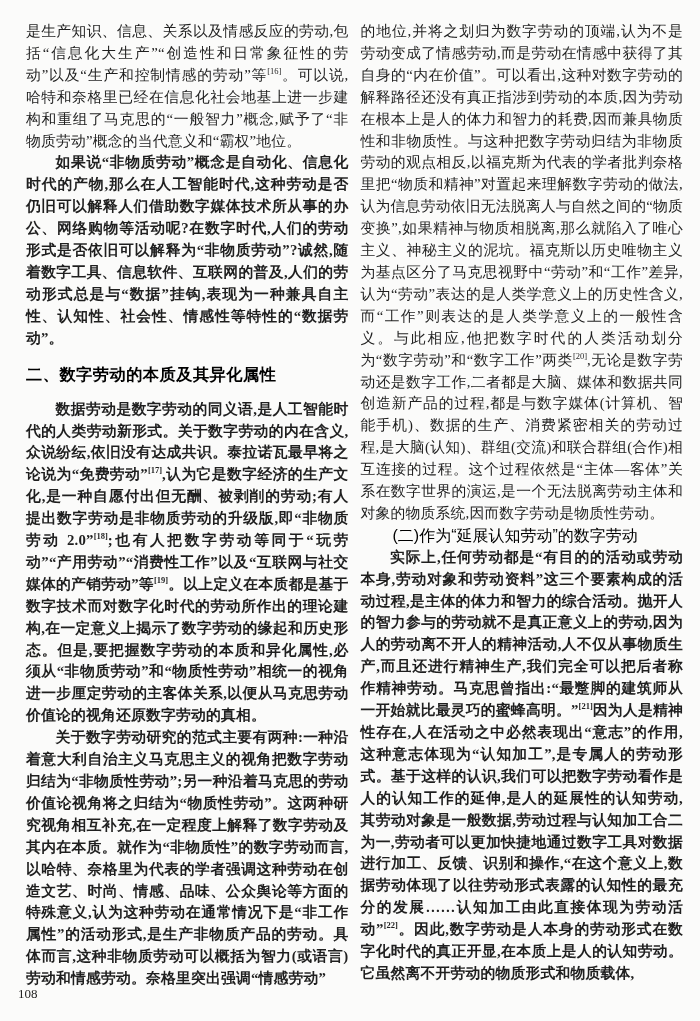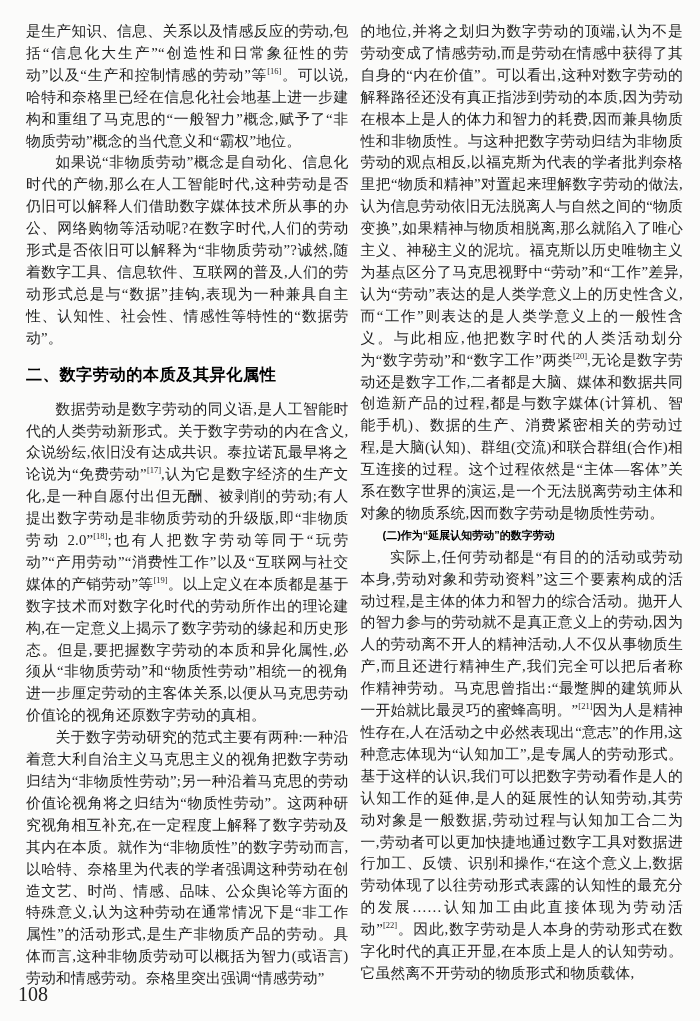--- a/index.html
+++ b/index.html
@@ -21,52 +21,52 @@
     flex: 1 1 0;
     min-width: 0;
   }
   .p, .p-cont {
     font-size: 14.8px;
     line-height: 21.9px;
     text-align: justify;
     letter-spacing: 0.2px;
     color: #1f1f1f;
   }
-  .p { text-indent: 2em; }
+  .p { text-indent: 2em; font-weight: bold; }
   .p-cont { text-indent: 0; }
   .h2 {
     font-family: "Liberation Sans", "DejaVu Sans", sans-serif;
     font-weight: bold;
     font-size: 16.2px;
     line-height: 22px;
     text-align: left;
     color: #000;
     margin: 13px 0 14px 0;
     letter-spacing: 0.5px;
   }
   .h3 {
     font-family: "Liberation Sans", "DejaVu Sans", sans-serif;
-    font-weight: bold;
-    font-size: 11px;
+    font-weight: normal;
+    font-size: 16px;
     line-height: 21.9px;
     text-indent: 2em;
     color: #000;
     text-align: justify;
   }
   sup.ref {
     font-size: 8.5px;
     line-height: 0;
     vertical-align: super;
     letter-spacing: 0;
   }
   .page-number {
     position: absolute;
     left: 18px;
     top: 983px;
-    font-size: 20px;
+    font-size: 13px;
     line-height: 22px;
     color: #222;
     font-family: "Liberation Serif", "DejaVu Serif", serif;
   }
 </style>
 </head>
 <body>
 
 <div class="page">
   <div class="col">

